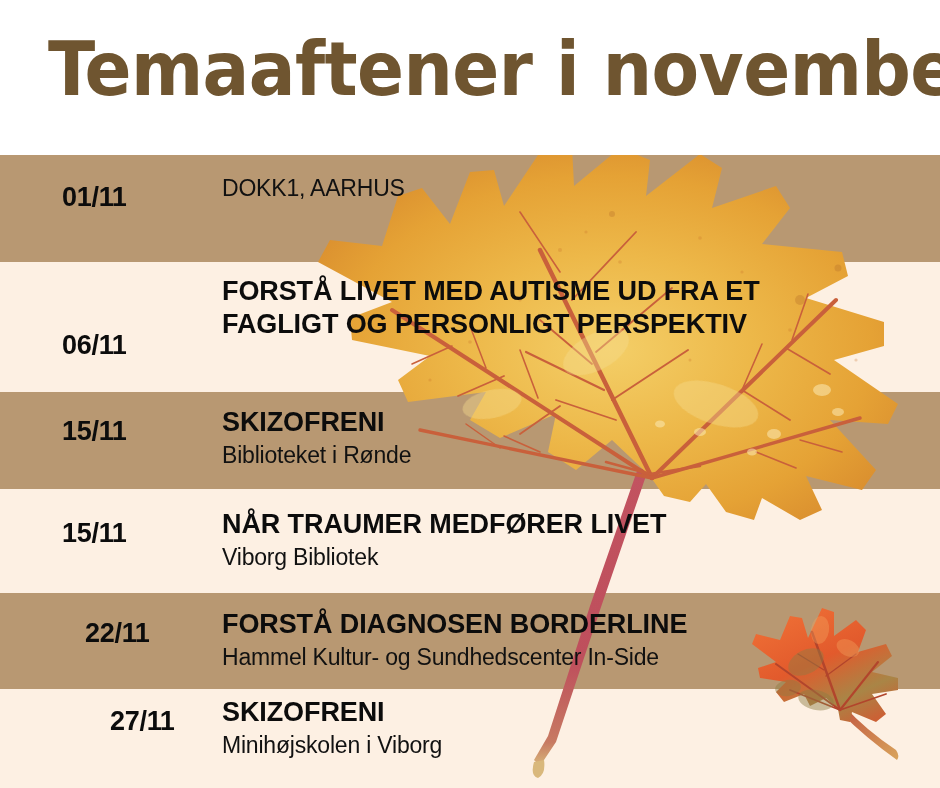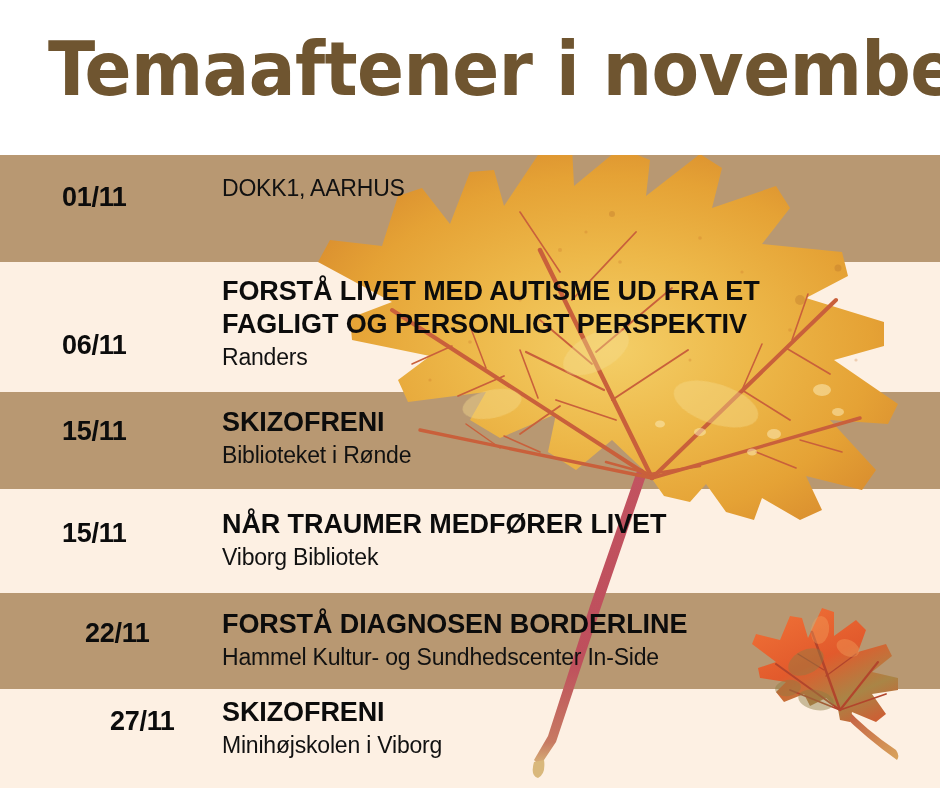--- a/index.html
+++ b/index.html
@@ -305,21 +305,20 @@
       <div class="row-date" style="top:10px;">01/11</div>
       <div class="row-body">
         <div class="row-venue">DOKK1, AARHUS</div>
       </div>
     </div>
 
     <div class="row" style="top:275px;">
       <div class="row-date" style="top:10px;margin-top:45px;">06/11</div>
       <div class="row-body">
         <div class="row-title two-line">FORSTÅ LIVET MED AUTISME UD FRA ET FAGLIGT OG PERSONLIGT PERSPEKTIV</div>
-        <div class="row-venue">Randers</div>
       </div>
     </div>
 
     <div class="row" style="top:406px;">
       <div class="row-date" style="top:10px;">15/11</div>
       <div class="row-body">
         <div class="row-title">SKIZOFRENI</div>
         <div class="row-venue">Biblioteket i Rønde</div>
       </div>
     </div>

